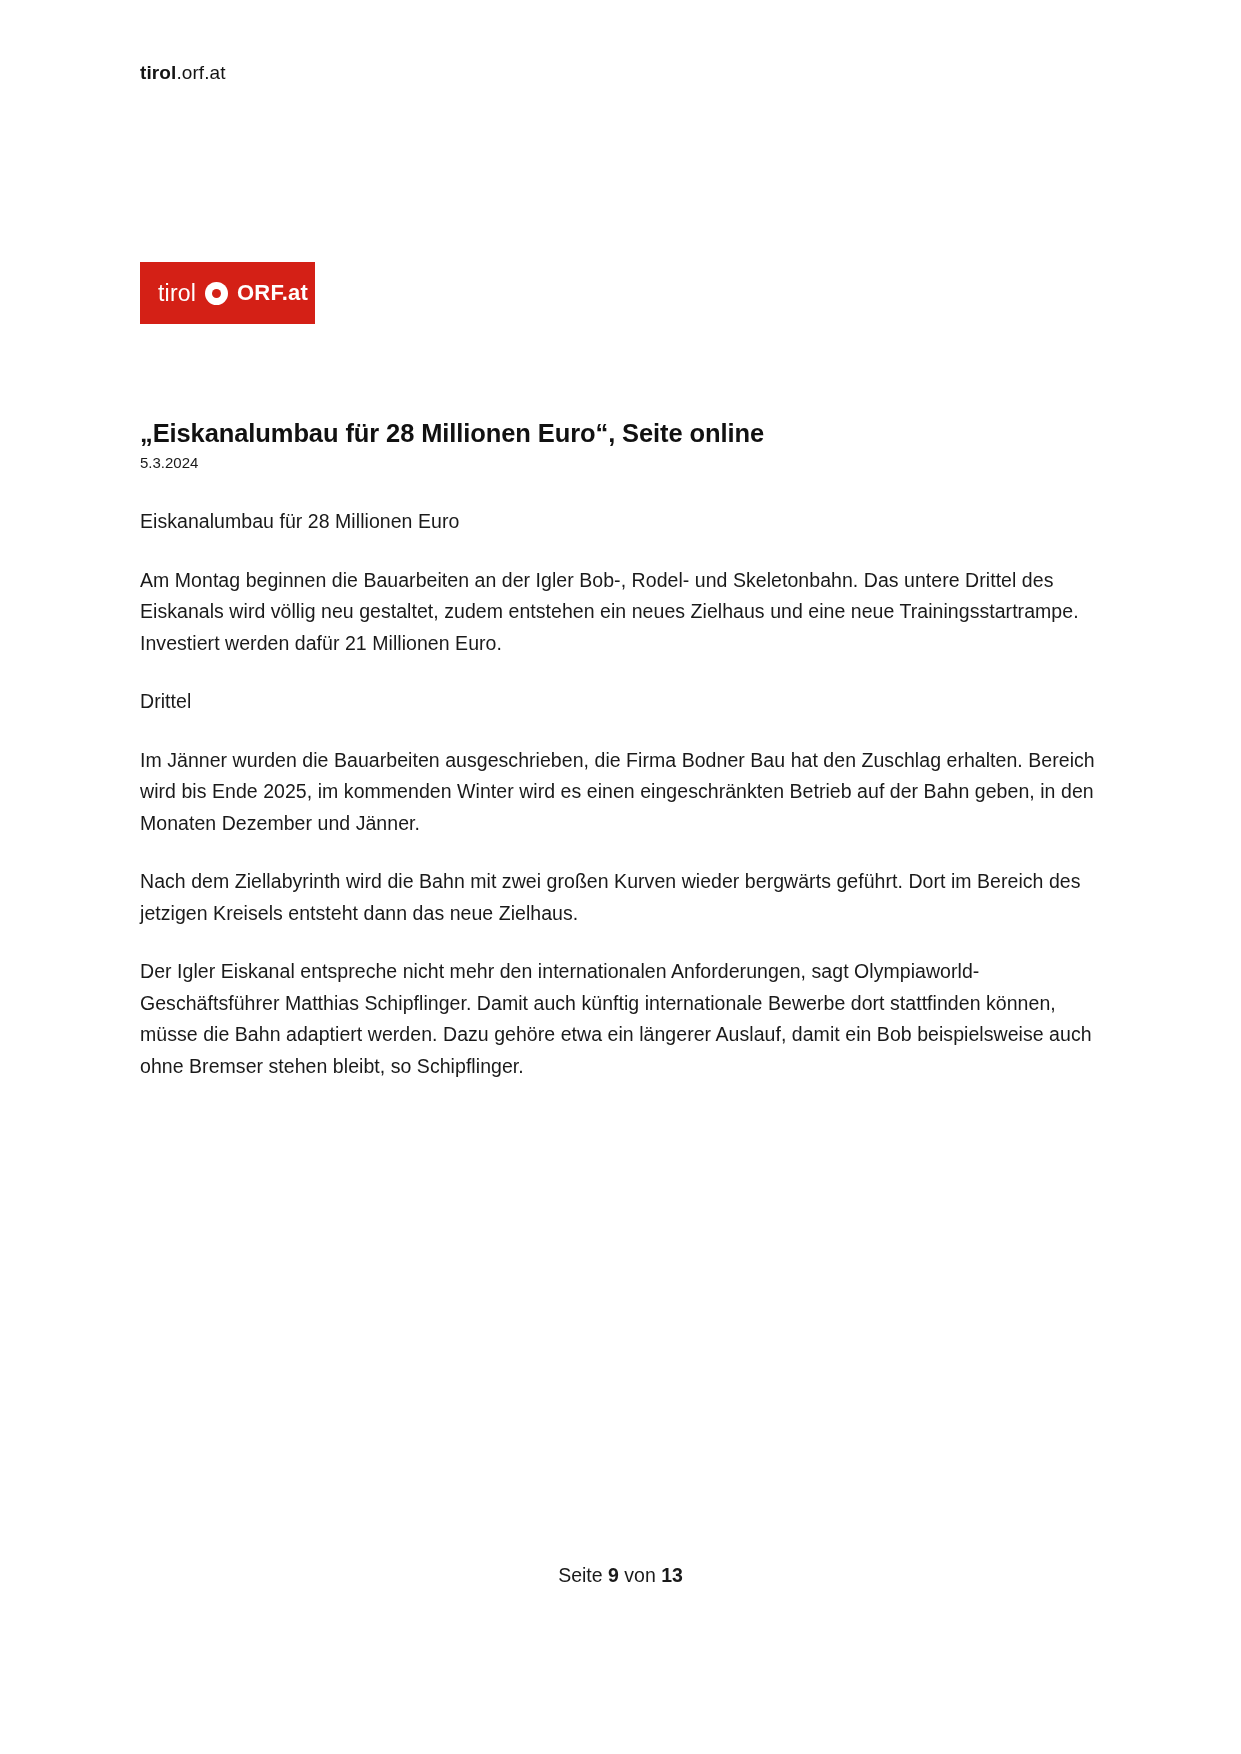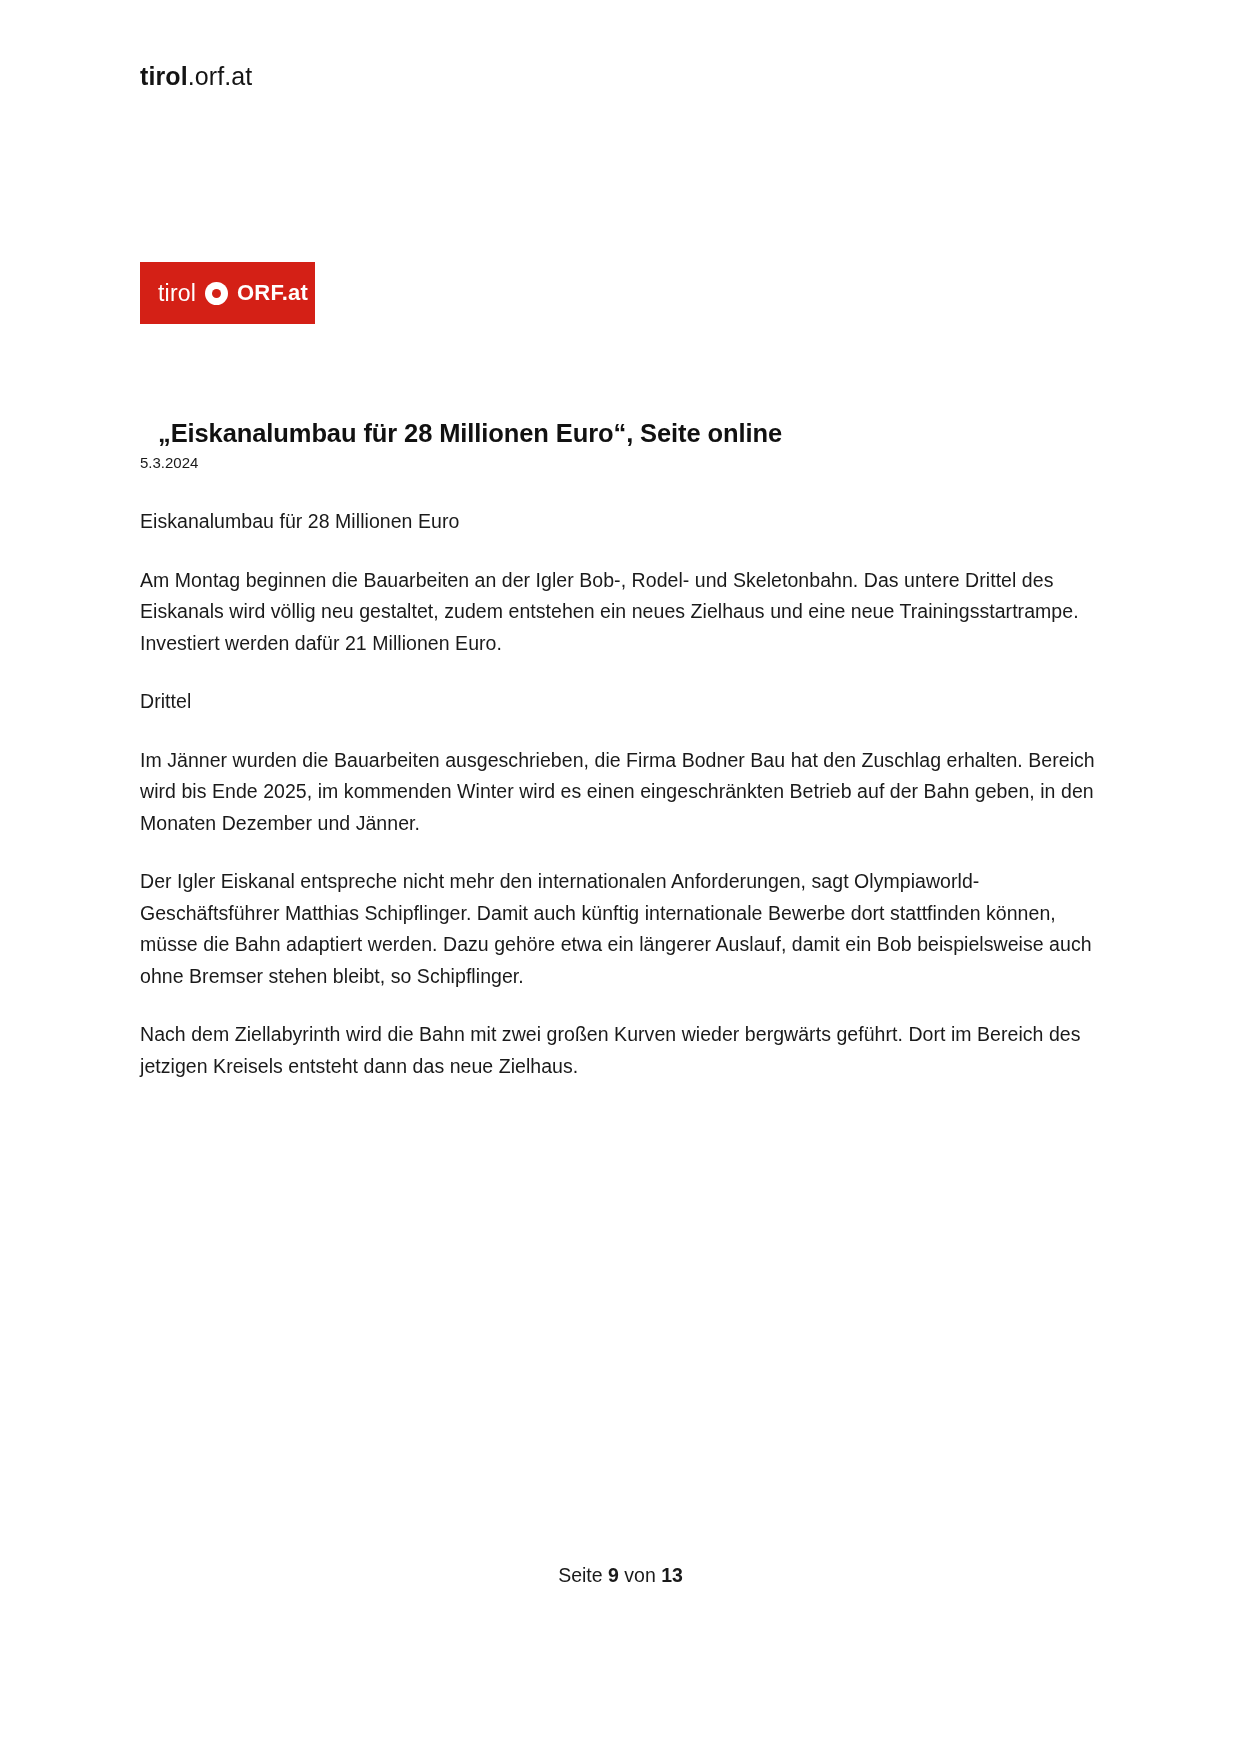--- a/index.html
+++ b/index.html
@@ -18,21 +18,21 @@
   .page {
     position: absolute;
     inset: 0;
     padding: 0;
   }
   
   .header {
     position: absolute;
     top: 62px;
     left: 140px;
-    font-size: 25px;
+    font-size: 19px;
     letter-spacing: 0.1px;
     color: #141414;
   }
   .header .strong { font-weight: bold; }
   .header .light { font-weight: normal; }
 
   
   .logo {
     position: absolute;
     top: 262px;
@@ -84,21 +84,21 @@
     position: absolute;
     top: 418px;
     left: 140px;
     width: 965px;
   }
   .doc-title {
     font-size: 25.5px;
     font-weight: bold;
     letter-spacing: -0.1px;
     color: #111111;
-    margin: 0 0 4px 18px;
+    margin: 0 0 4px 0;
     line-height: 1.2;
   }
   .doc-date {
     font-size: 15px;
     color: #1a1a1a;
     margin: 0 0 34px 0;
     line-height: 1.3;
   }
   .para {
     font-size: 19.5px;
@@ -137,22 +137,22 @@
   </div>
 
   <div class="content">
     <h1 class="doc-title">„Eiskanalumbau für 28 Millionen Euro“, Seite online</h1>
     <div class="doc-date">5.3.2024</div>
 
     <p class="para">Eiskanalumbau für 28 Millionen Euro</p>
     <p class="para">Am Montag beginnen die Bauarbeiten an der Igler Bob-, Rodel- und Skeletonbahn. Das untere Drittel des Eiskanals wird völlig neu gestaltet, zudem entstehen ein neues Zielhaus und eine neue Trainingsstartrampe. Investiert werden dafür 21 Millionen Euro.</p>
     <p class="para">Drittel</p>
     <p class="para">Im Jänner wurden die Bauarbeiten ausgeschrieben, die Firma Bodner Bau hat den Zuschlag erhalten. Bereich wird bis Ende 2025, im kommenden Winter wird es einen eingeschränkten Betrieb auf der Bahn geben, in den Monaten Dezember und Jänner.</p>
+    <p class="para">Nach dem Ziellabyrinth wird die Bahn mit zwei großen Kurven wieder bergwärts geführt. Dort im Bereich des jetzigen Kreisels entsteht dann das neue Zielhaus.</p>
     <p class="para">Der Igler Eiskanal entspreche nicht mehr den internationalen Anforderungen, sagt Olympiaworld-Geschäftsführer Matthias Schipflinger. Damit auch künftig internationale Bewerbe dort stattfinden können, müsse die Bahn adaptiert werden. Dazu gehöre etwa ein längerer Auslauf, damit ein Bob beispielsweise auch ohne Bremser stehen bleibt, so Schipflinger.</p>
-    <p class="para">Nach dem Ziellabyrinth wird die Bahn mit zwei großen Kurven wieder bergwärts geführt. Dort im Bereich des jetzigen Kreisels entsteht dann das neue Zielhaus.</p>
   </div>
 
   <div class="footer">
     <span>Seite</span>
     <span class="b">9</span>
     <span>von</span>
     <span class="b">13</span>
   </div>
 
 </div>

